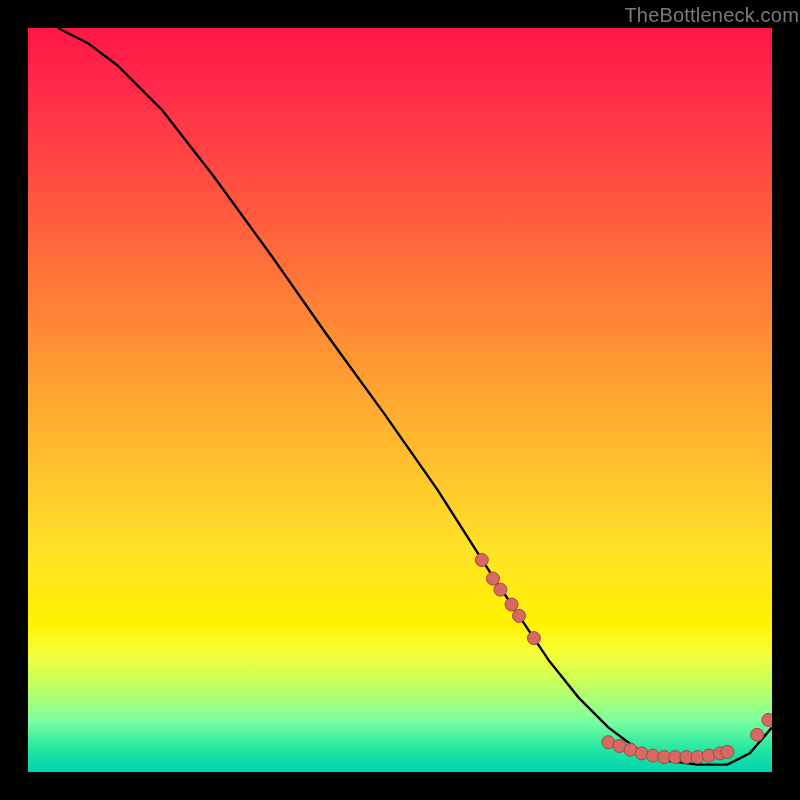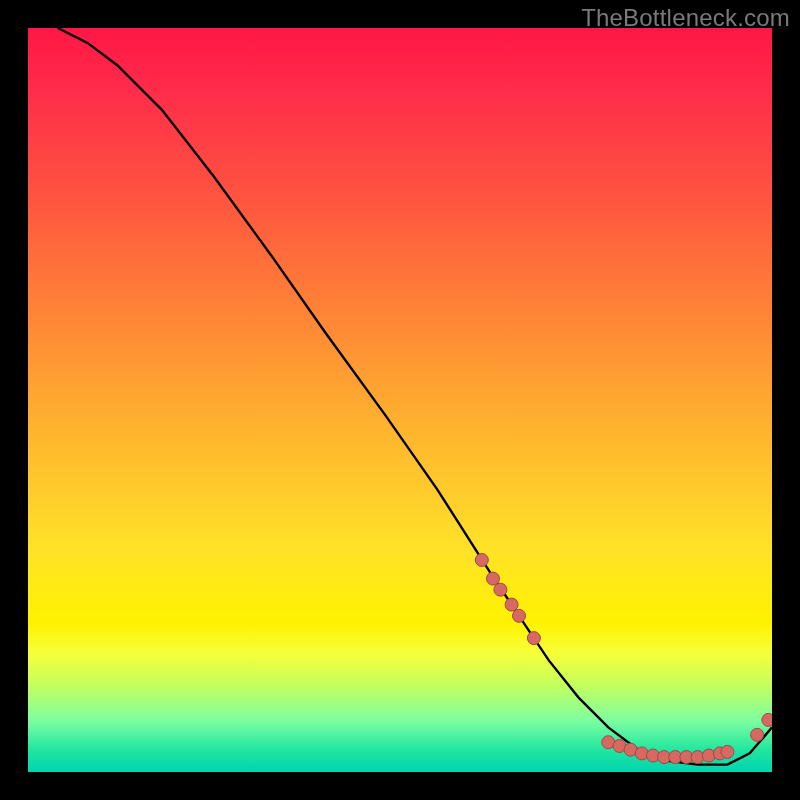--- a/index.html
+++ b/index.html
@@ -12,23 +12,23 @@
     overflow: hidden;
   }
   .wrap {
     position: relative;
     width: 800px;
     height: 800px;
   }
   .watermark {
     position: absolute;
     top: 4px;
-    right: 10px;
+    right: 1px;
     color: #7a7a7a;
-    font-size: 24px;
+    font-size: 20px;
     font-weight: 500;
     letter-spacing: 0.2px;
     z-index: 10;
   }
   .plot {
     position: absolute;
     left: 28px;
     top: 28px;
     width: 744px;
     height: 744px;

